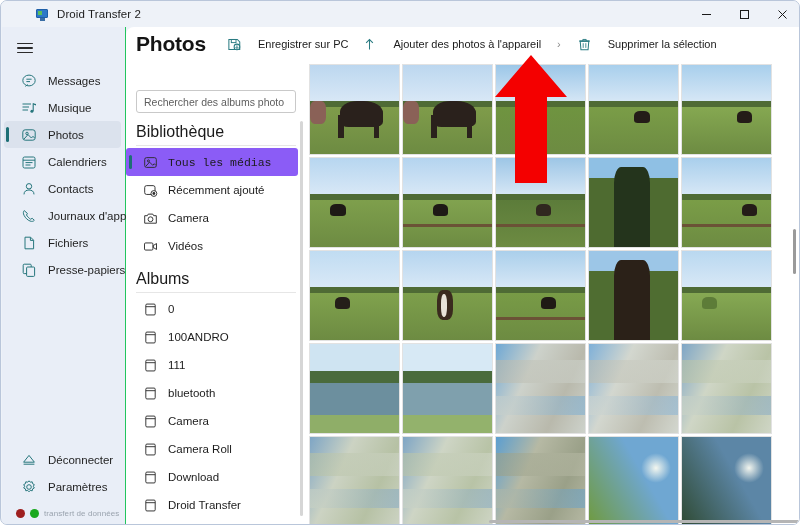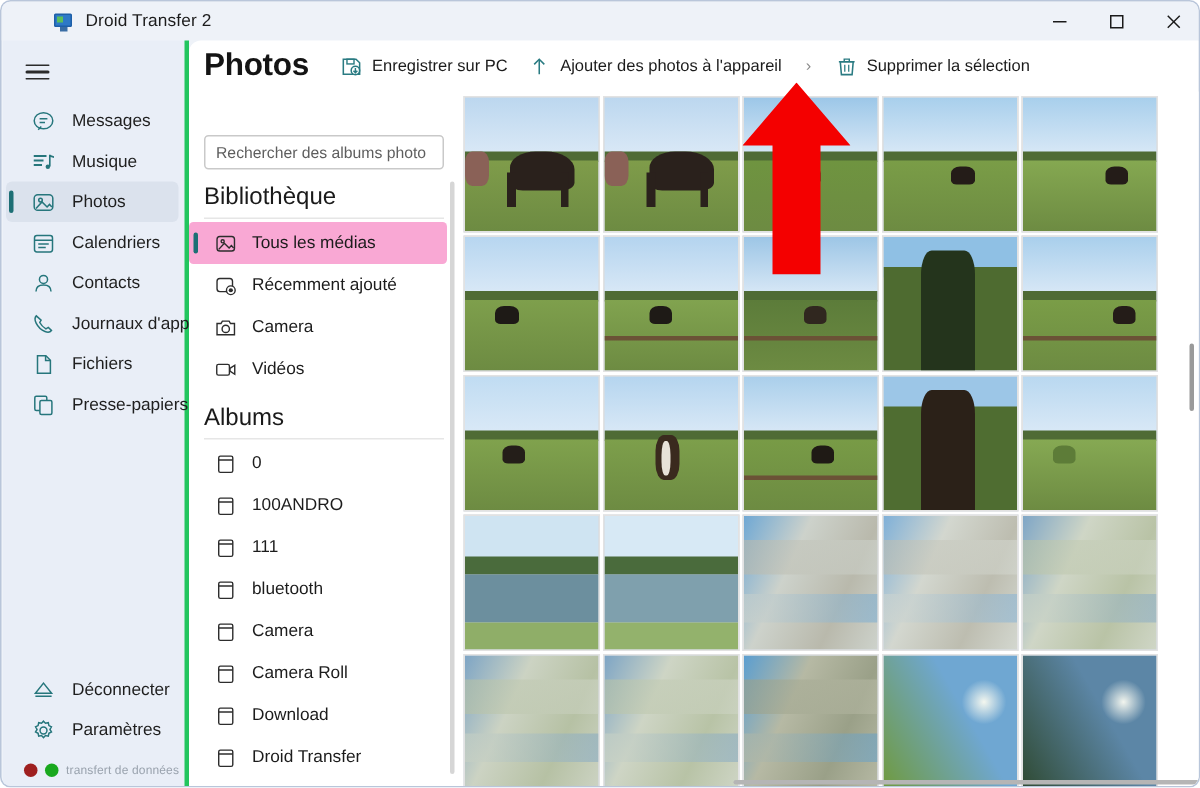--- a/index.html
+++ b/index.html
@@ -44,21 +44,21 @@
   .winbtn {
     width: 38px; height: 26px; display:flex; align-items:center; justify-content:center;
     font-size: 11px; color: #1a1a1a; line-height: 1;
   }
   .winbtn.close { font-size: 13px; }
 
   
   #rail {
     position: absolute; left: 1px; top: 26px; width: 124px; height: 497px;
     background: #e9eef7;
-    border-right: 3px solid #22c55e;
+    border-right: 1px solid #22c55e;
   }
   #hamburger {
     margin: 10px 0 0 12px; width: 22px; height: 22px;
     display:flex; flex-direction:column; justify-content:center; gap:3px; padding: 0 3px;
   }
   #hamburger span { display:block; height:1.5px; background:#2b2b2b; border-radius:1px; }
   .rail-list { margin-top: 8px; }
   .rail-item {
     position: relative;
     height: 27px; display: flex; align-items: center; gap: 11px;
@@ -79,21 +79,21 @@
   
   #content {
     position: absolute; left: 125px; top: 26px; width: 674px; height: 498px;
     background: #ffffff; border-top-left-radius: 8px;
   }
 
   
   #toolbar { height: 34px; display: flex; align-items: center; padding-left: 10px; gap: 0; }
   #page-title { font-size: 21px; font-weight: 600; color: #141414; letter-spacing: -.2px; margin-right: 14px; }
   .tbtn {
-    display: flex; align-items: center; gap: 6px; height: 26px; padding: 0 7px;
+    display: flex; align-items: center; gap: 16px; height: 26px; padding: 0 7px;
     border-radius: 4px; white-space: nowrap;
   }
   .tbtn .tlabel { font-size: 11px; color: #1b1b1b; }
   .tbtn .ticon { width: 15px; height: 15px; color: #2a7b82; display:flex; }
   .tchevron { font-size: 11px; color:#8a8a8a; padding: 0 9px; }
 
   
   #albums {
     position: absolute; left: 0; top: 34px; width: 180px; height: 464px;
     background: #fff; overflow: hidden;
@@ -106,21 +106,21 @@
     border: 0; outline: 0; width: 100%; font-size: 10.5px; color:#333;
     font-family: "Liberation Sans", sans-serif; background: transparent;
   }
   #searchbox input::placeholder { color: #5e5e5e; }
   .sec-title { font-size: 16px; color: #1a1a1a; padding: 10px 0 4px 10px; font-weight: 400; }
   .sec-rule { height:1px; background:#e6e6e6; margin: 0 10px 2px 10px; }
   .alb-item {
     position: relative; height: 28px; display:flex; align-items:center; gap: 10px;
     padding-left: 17px; margin-right: 8px; border-radius: 3px;
   }
-  .alb-item.active { background: #f9a8d4; }
+  .alb-item.active { background: #8b5cf6; font-family: Liberation Mono, monospace; }
   .alb-item.active:before {
     content:""; position:absolute; left: 3px; top: 7px; width: 3px; height: 14px;
     background:#1d6f75; border-radius:2px;
   }
   .alb-item .aicon { width: 15px; height: 15px; flex:0 0 15px; color:#2d2d2d; }
   .alb-item .alabel { font-size: 11.5px; color:#1c1c1c; }
   #albums-scroll {
     position:absolute; right: 3px; top: 60px; width: 3px; height: 395px;
     background:#d6d6d6; border-radius:2px;
   }

